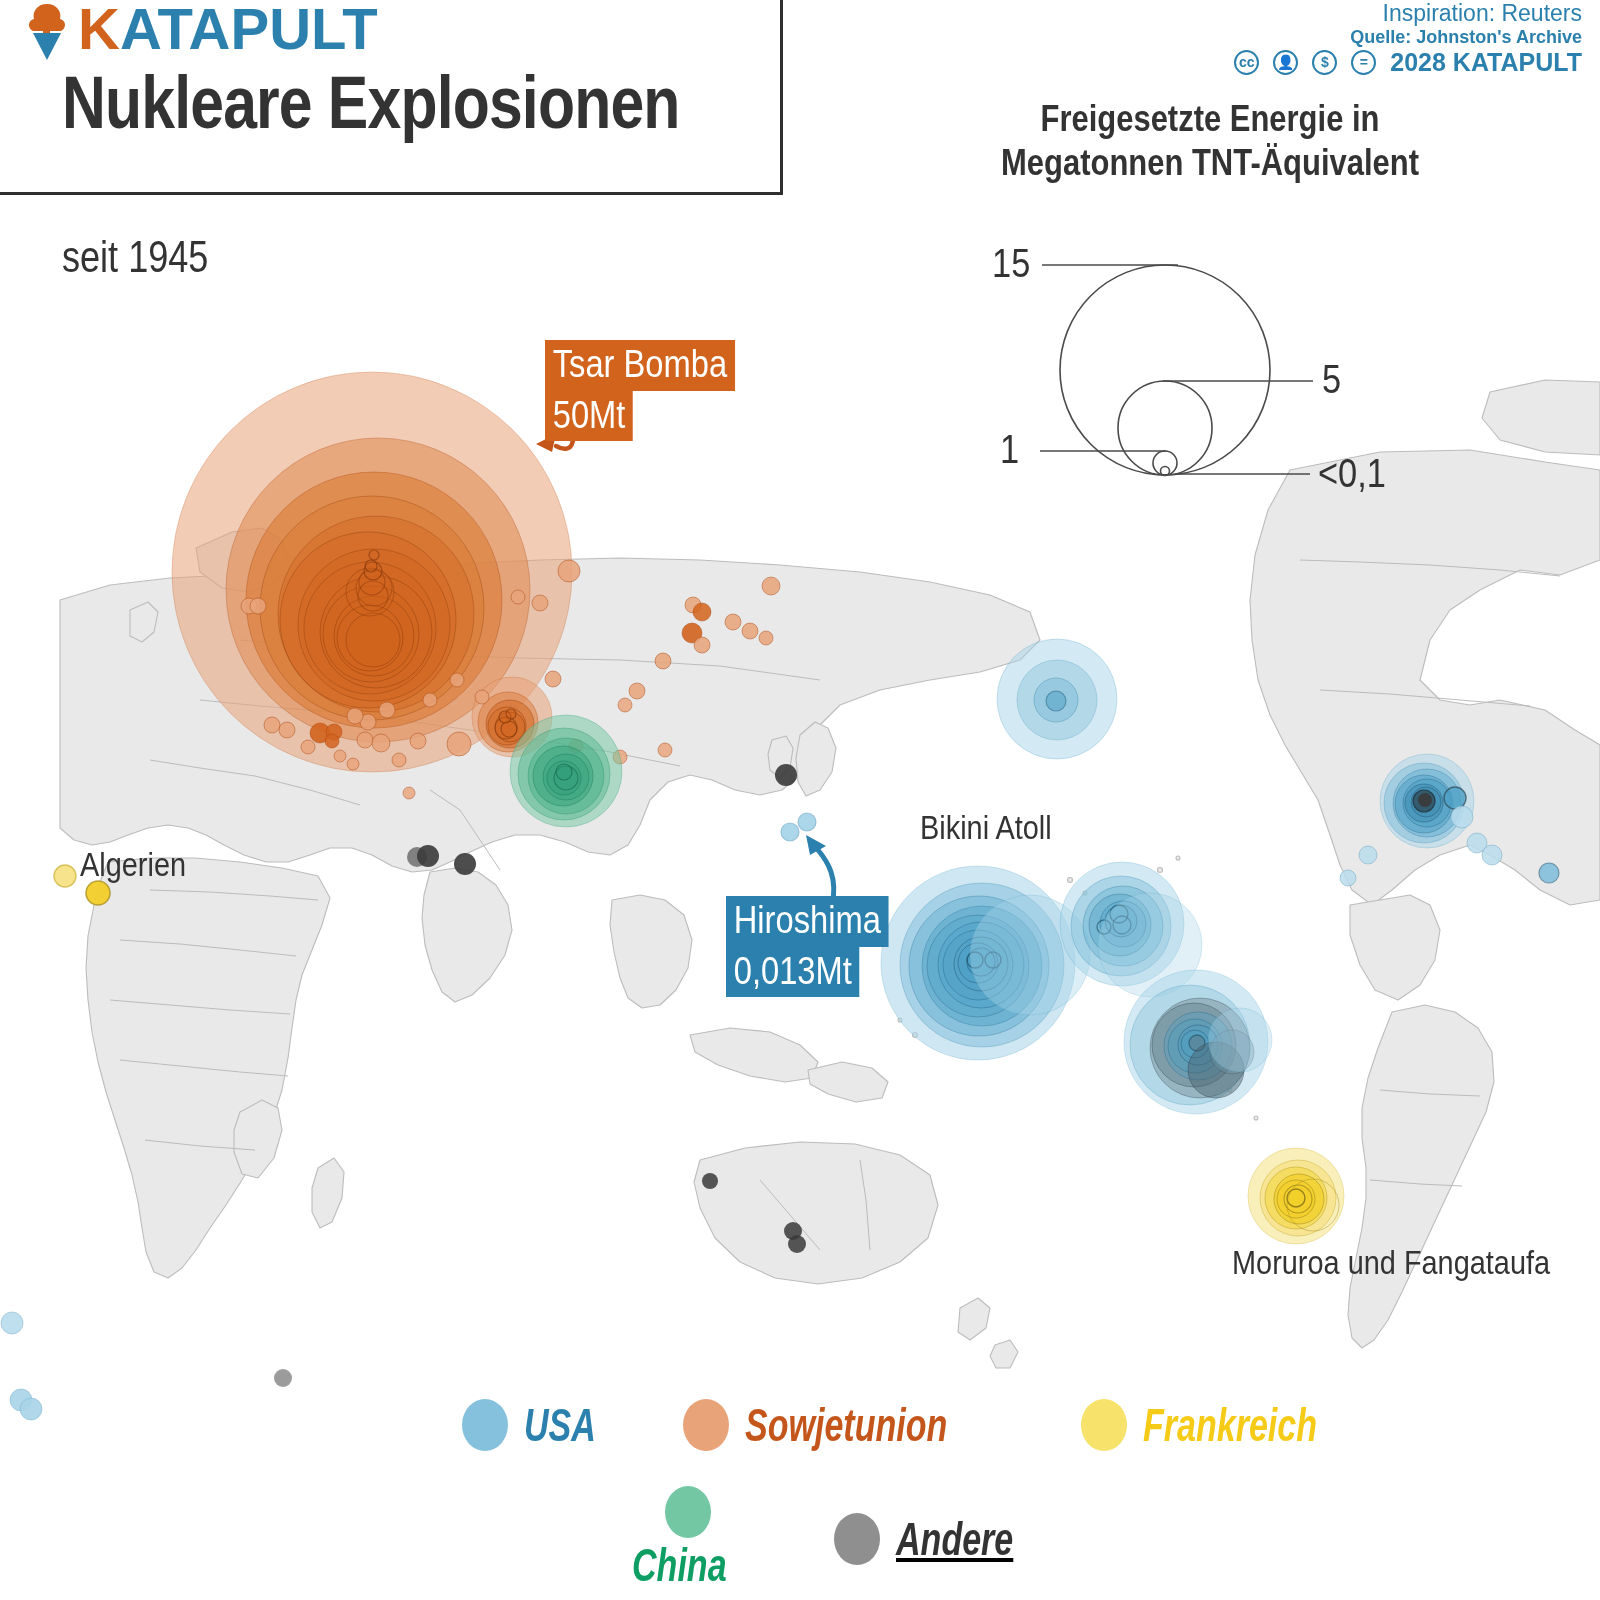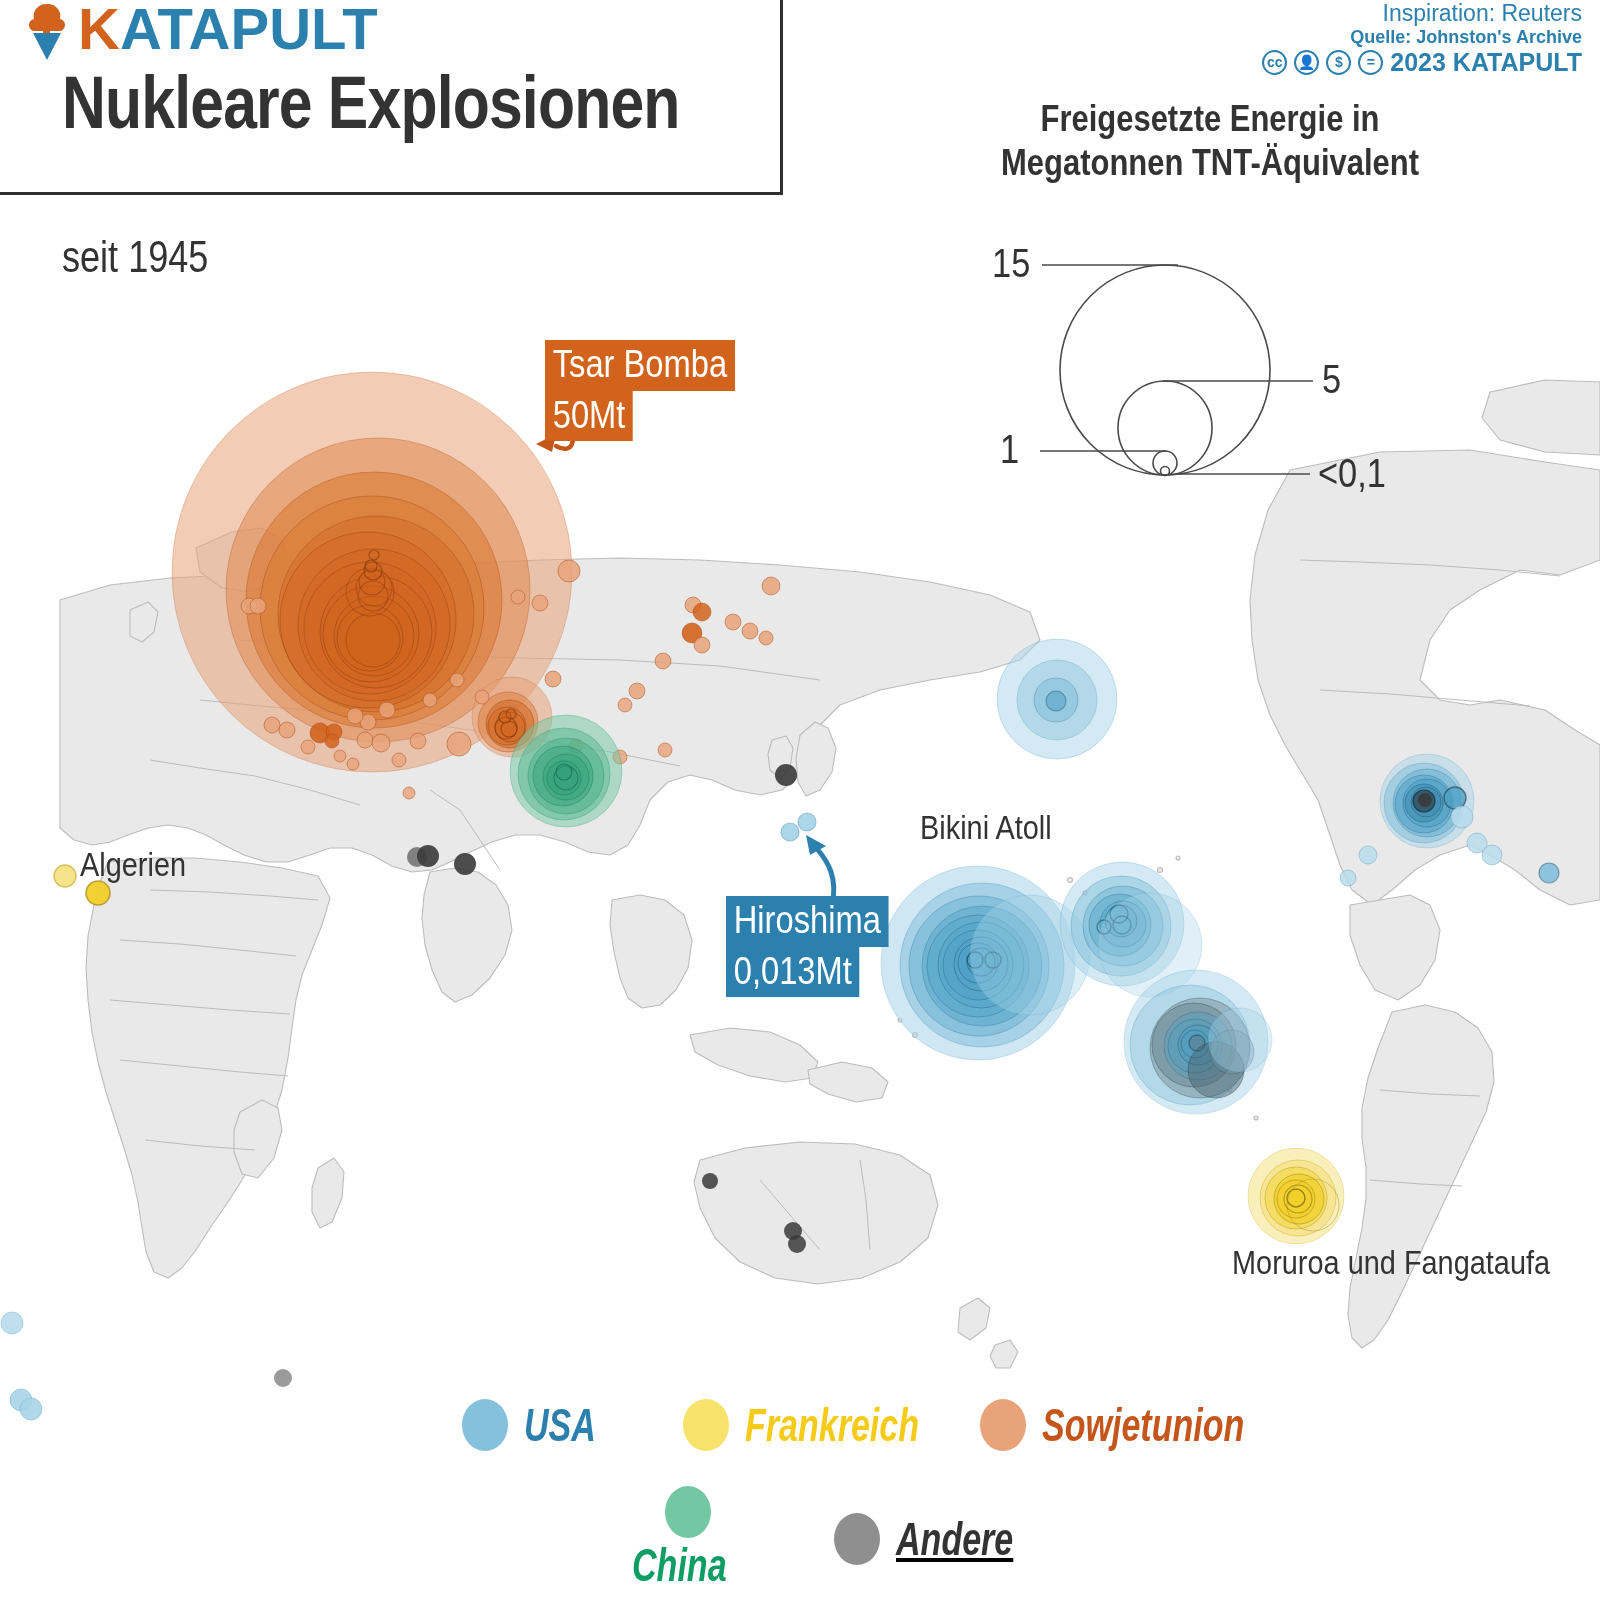--- a/index.html
+++ b/index.html
@@ -73,21 +73,21 @@
            transform:scaleX(0.74);transform-origin:left center;white-space:nowrap;}
 
   
   #logo{position:absolute;left:24px;top:1492;z-index:46;display:flex;align-items:flex-start;}
   #logo-word{font-size:58px;font-weight:bold;letter-spacing:0px;line-height:1;}
   #logo-word .k{color:#d2631d;}
   #logo-word .rest{color:#2b80ad;}
   #credits{position:absolute;right:18px;top:1492;z-index:46;text-align:right;color:#2b80ad;line-height:1.16;}
   #credits .c1{font-size:23px;}
   #credits .c2{font-size:18px;font-weight:bold;}
-  #credits .c3{font-size:25px;font-weight:bold;display:flex;align-items:center;justify-content:flex-end;gap:7px;}
+  #credits .c3{font-size:25px;font-weight:bold;display:flex;align-items:center;justify-content:flex-end;gap:14px;}
   .cc-badge{
     display:inline-flex;align-items:center;justify-content:center;
     width:25px;height:25px;border:2px solid #2b80ad;border-radius:50%;
     font-size:14px;font-weight:bold;line-height:1;box-sizing:border-box;
   }
 </style>
 </head>
 <body>
 
 <div id="stage">
@@ -436,27 +436,27 @@
     <span class="cw"><span class="l1" style="background:#2b80ad;">Hiroshima</span></span>
     <span class="cw"><span class="l2" style="background:#2b80ad;">0,013Mt</span></span>
   </div>
 
   <div id="country-legend">
     <div class="cl-row" style="left:462px;top:1398px;">
       <div class="cl-item">
         <span class="cl-dot" style="background:#85c1dc;"></span>
         <span class="cl-text" style="color:#2b80ad;">USA</span>
       </div>
+      <div class="cl-item">
+        <span class="cl-dot" style="background:#e8a379;"></span>
+        <span class="cl-text" style="color:#c4561c;">Sowjetunion</span>
+      </div>
       <div class="cl-item" style="margin-right:0;">
         <span class="cl-dot" style="background:#f7e26b;"></span>
         <span class="cl-text" style="color:#f5cb17;">Frankreich</span>
-      </div>
-      <div class="cl-item">
-        <span class="cl-dot" style="background:#e8a379;"></span>
-        <span class="cl-text" style="color:#c4561c;">Sowjetunion</span>
       </div>
     </div>
     <div class="cl-row" style="left:632px;top:1486px;">
       <div class="cl-item" style="margin-right:74px;flex-direction:column;">
         <span class="cl-dot" style="background:#74c7a3;"></span>
         <span class="cl-text" style="color:#0e9e63;">China</span>
       </div>
       <div class="cl-item" style="margin-right:0;text-decoration:underline;">
         <span class="cl-dot" style="background:#8f8f8f;"></span>
         <span class="cl-text" style="color:#333333;">Andere</span>
@@ -476,17 +476,17 @@
   </div>
 
   <div id="credits">
     <div class="c1">Inspiration: Reuters</div>
     <div class="c2">Quelle: Johnston's Archive</div>
     <div class="c3">
       <span class="cc-badge">cc</span>
       <span class="cc-badge">👤</span>
       <span class="cc-badge">$</span>
       <span class="cc-badge">=</span>
-      <span>2023 KATAPULT</span>
+      <span>2028 KATAPULT</span>
     </div>
   </div>
 
 </div>
 
 </body></html>

